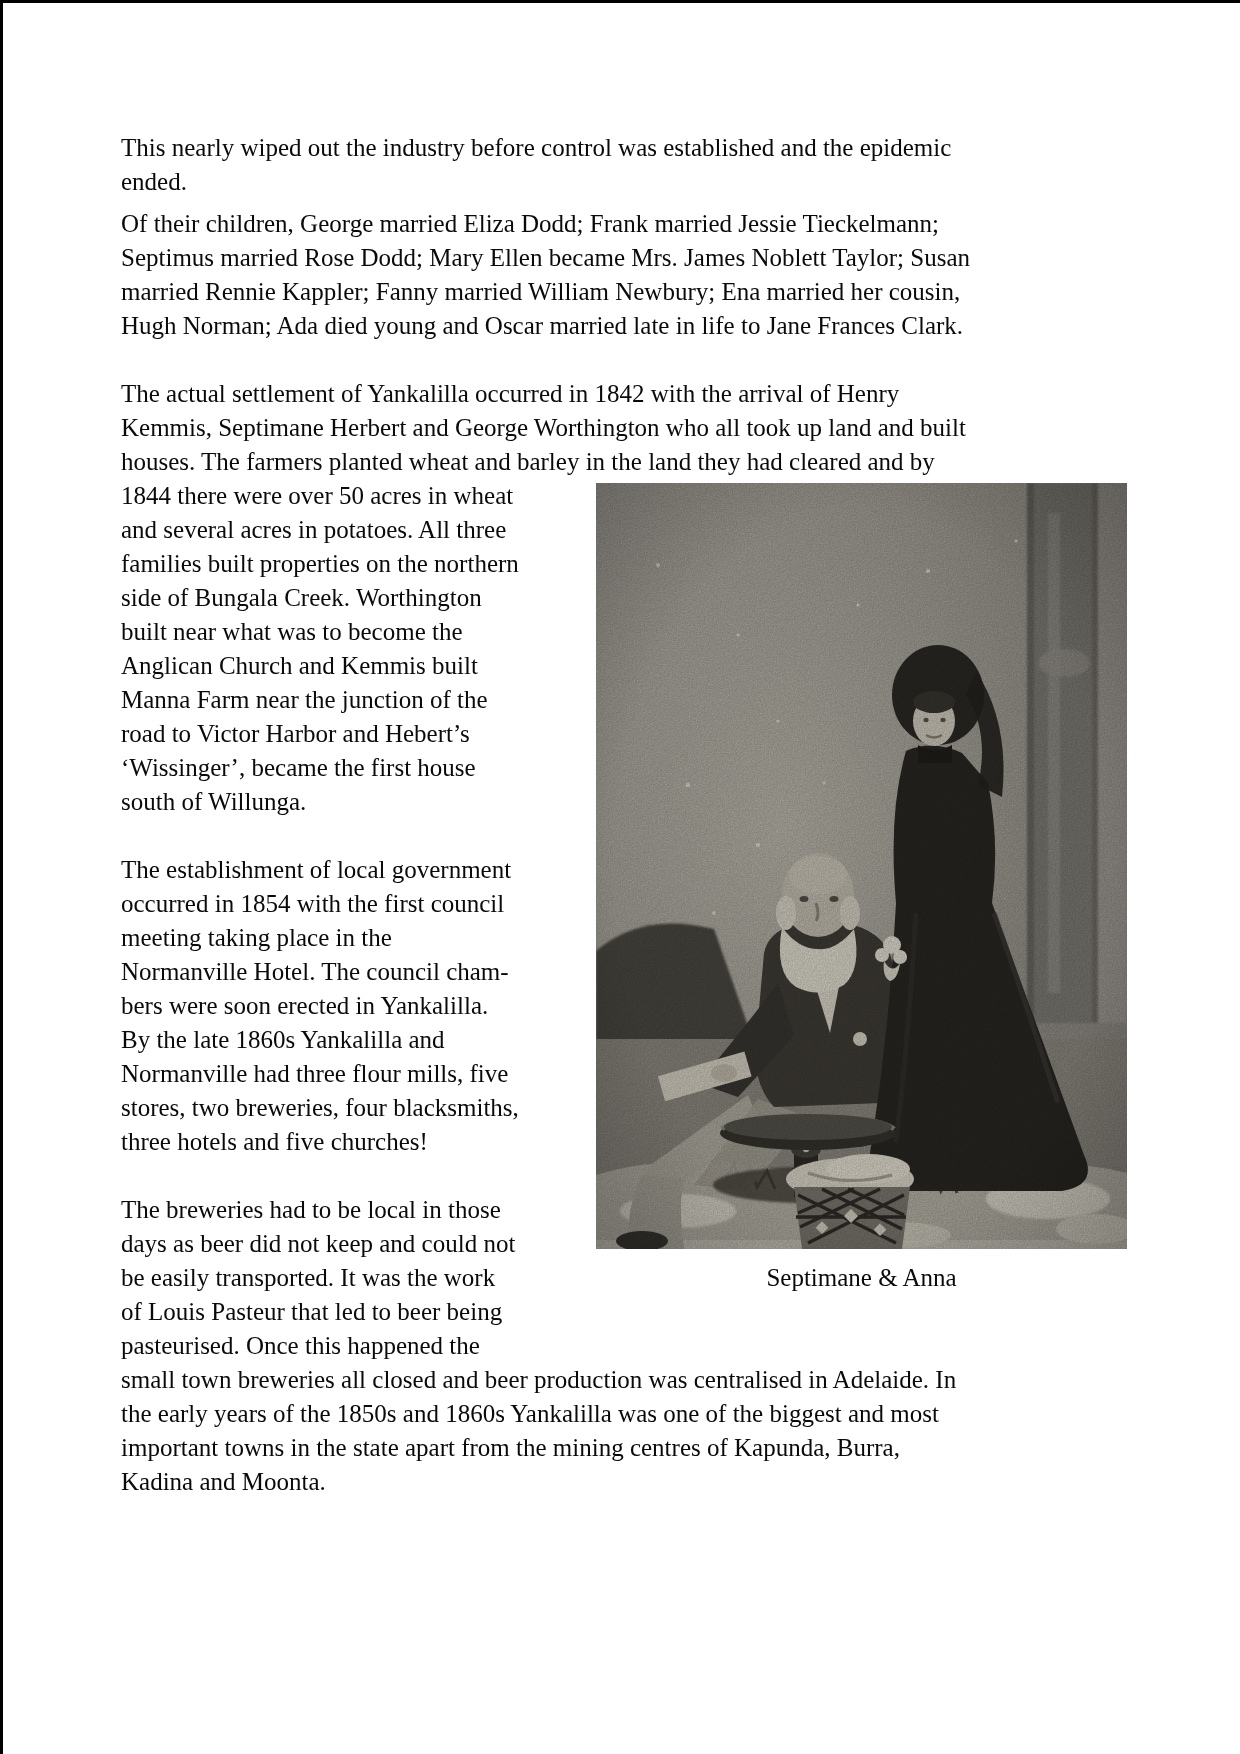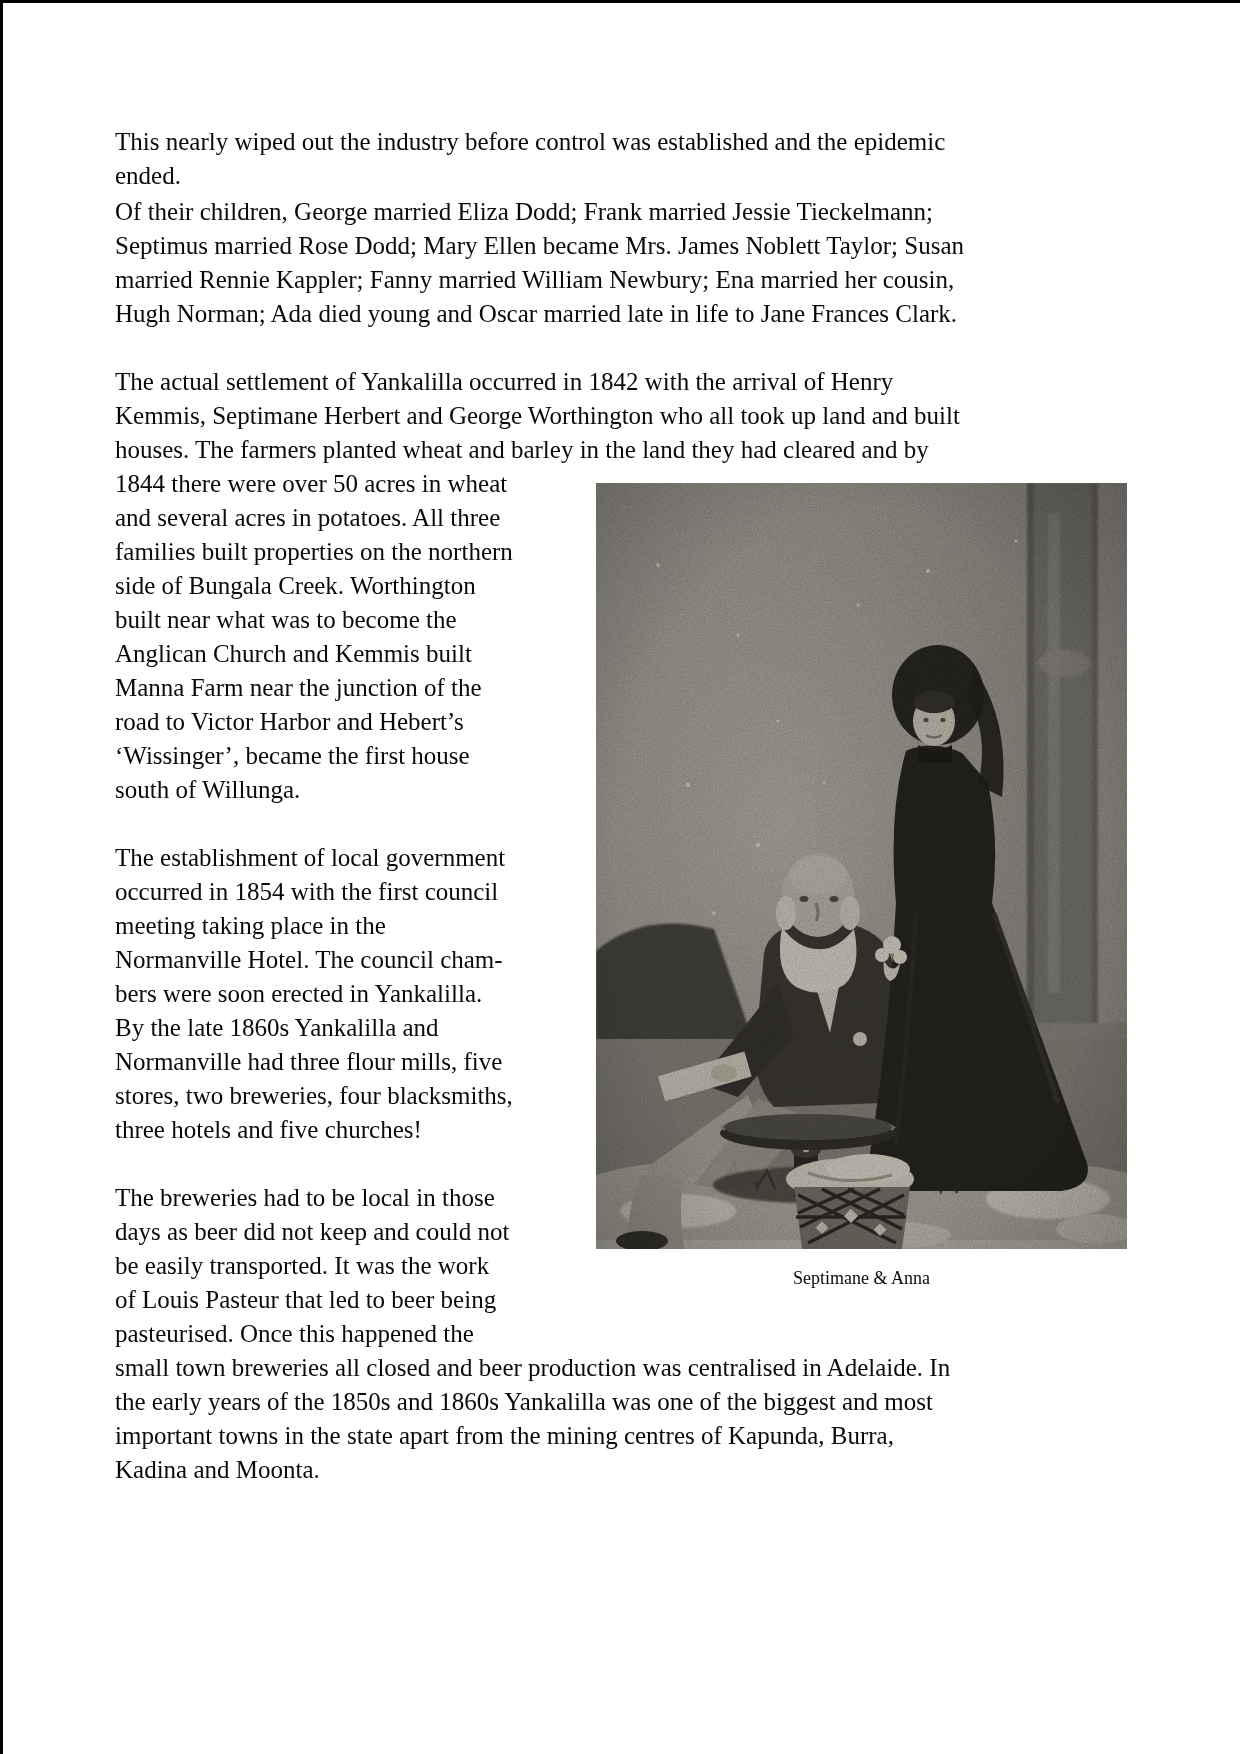--- a/index.html
+++ b/index.html
@@ -12,30 +12,30 @@
     border-left:3px solid #000;
     overflow:hidden;
     font-family:"Liberation Serif","DejaVu Serif",serif;
     color:#0a0a0a;
   }
   .content{
     position:absolute;left:110px;top:120px;width:1040px;
     font-size:25px;line-height:34px;
     text-rendering:optimizeLegibility;
   }
-  .content p{margin:2px;white-space:pre-line;}
+  .content p{margin:8px;white-space:pre-line;}
   .content p.gap{margin-top:34px;}
   .content sup{font-size:0.62em;vertical-align:super;line-height:0;}
   .photo-frame{
     position:absolute;left:593px;top:480px;width:531px;height:766px;
   }
   .photo-frame svg{display:block;width:531px;height:766px;}
   .photo-caption{
     position:absolute;left:593px;top:1258px;width:531px;
-    text-align:center;font-size:18px;line-height:34px;
+    text-align:center;font-size:25px;line-height:34px;
   }
 </style>
 </head>
 <body>
 
 <div class="page">
 
   <div class="content">
     <p>This nearly wiped out the industry before  control was established and the epidemic
 ended.</p>

